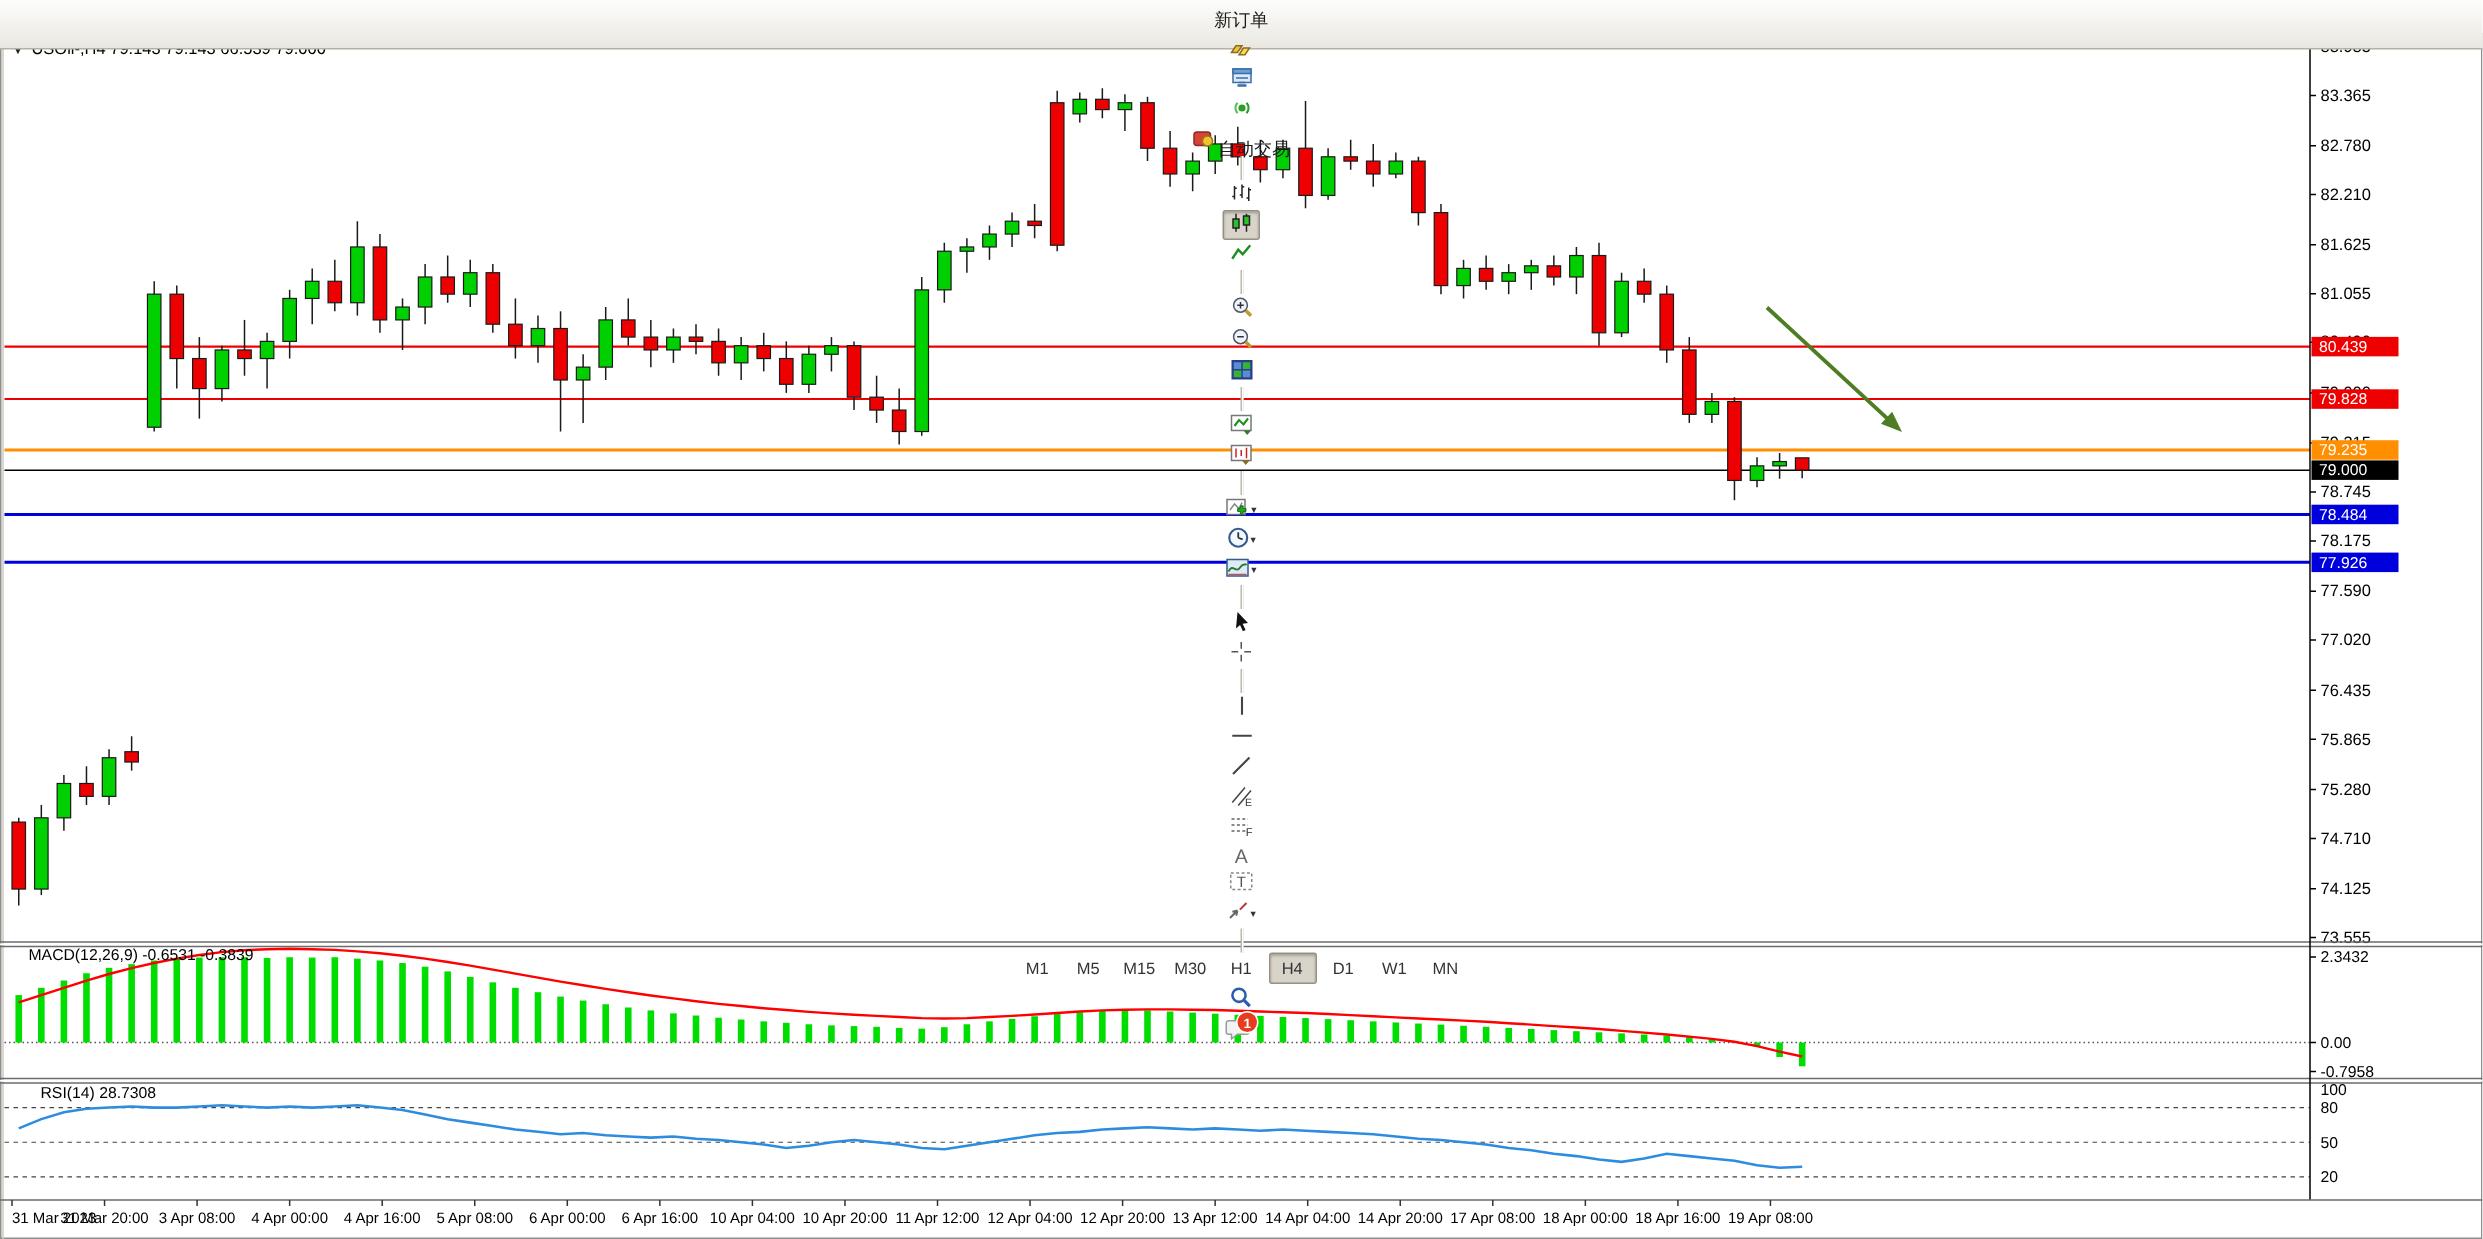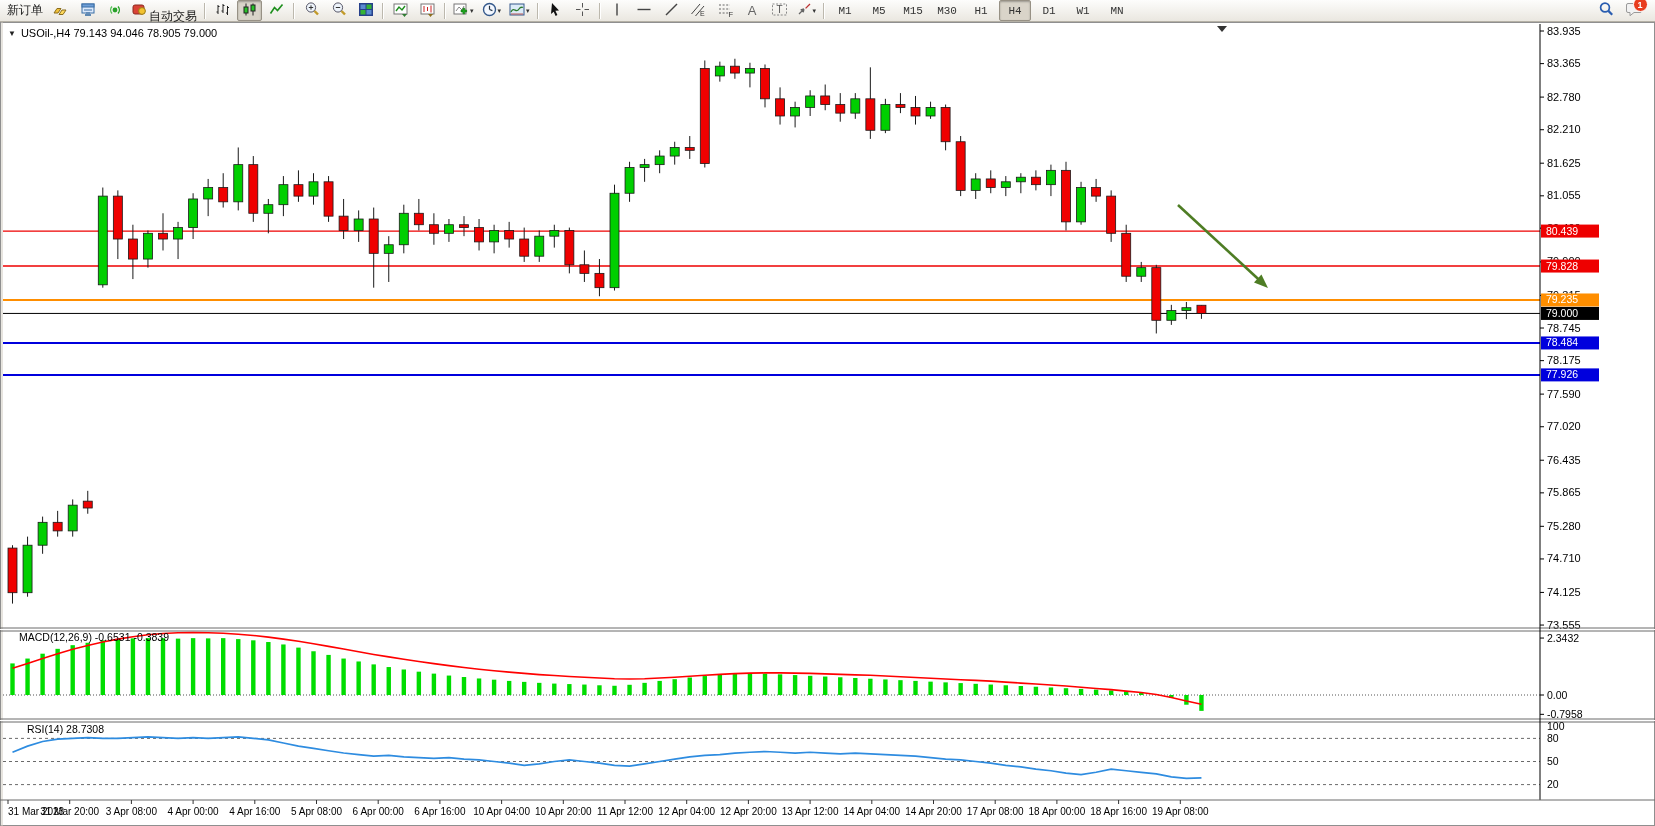--- a/index.html
+++ b/index.html
@@ -1,17 +1,17 @@
 <!DOCTYPE html>
 <html><head>
 <meta charset="utf-8">
 <style>
   html,body{margin:0;padding:0;}
   body{width:1655px;height:826px;overflow:hidden;background:#fff;font-family:"Liberation Sans",sans-serif;position:relative;}
-  #toolbar{position:absolute;top:0;left:0;width:1655px;height:22px;background:linear-gradient(#fdfdfc,#eae7e0);border-bottom:1px solid #b5b1a6;display:flex;align-items:center;padding:4px 3px;box-sizing:border-box;z-index:6;}
+  #toolbar{position:absolute;top:0;left:0;width:1655px;height:33px;background:linear-gradient(#fdfdfc,#eae7e0);border-bottom:1px solid #b5b1a6;display:flex;align-items:center;padding:4px 3px;box-sizing:border-box;z-index:6;flex-direction:column;}
   .tbtn{height:19px;min-width:19px;display:inline-flex;align-items:center;justify-content:center;margin:0 1px;border:1px solid transparent;border-radius:2px;font-size:12px;color:#1a1a1a;padding:0 2px;cursor:default;white-space:nowrap;}
   .tbtn.active{background:#d9d4c9;border-color:#979185;box-shadow:inset 0 1px 2px rgba(0,0,0,.28);}
   .tf{font-size:11px;color:#333;min-width:24px;padding:0 3px;}
   .sep{width:1px;height:16px;background:#bcb8ad;border-right:1px solid #fff;margin:0 3px;flex:none;}
   .caret{font-size:7px;color:#333;margin-left:1px;line-height:1;}
   .tb-spacer{flex:1;}
   .overlay{position:absolute;z-index:4;color:#000;pointer-events:none;}
   #chart-title{top:27px;left:8px;font-size:11px;display:flex;align-items:center;gap:5px;}
   #chart-title .tri{font-size:8px;color:#222;pointer-events:auto;}
   #macd-label{top:631px;left:19px;font-size:10.5px;}
@@ -213,21 +213,21 @@
   <div class="tbtn">
       <span><svg width="15" height="15">
           <path d="M2 12 L7 7 M7 7 l-3.4 0.8 M7 7 l-0.8 3.4" stroke="#666" fill="none" stroke-width="1.3"></path>
           <path d="M13 2 L8.6 6.4" stroke="#b33" stroke-width="1.3"></path>
         </svg></span>
       <span class="caret">▾</span>
     </div>
 
   <div class="sep"></div>
 
-  <div id="tf-group" style="display:flex;align-items:flex-start;font-family:Liberation Mono, monospace;">
+  <div id="tf-group" style="display:flex;align-items:flex-start;">
       <div class="tbtn tf">M1</div>
       <div class="tbtn tf">M5</div>
       <div class="tbtn tf">M15</div>
       <div class="tbtn tf">M30</div>
       <div class="tbtn tf">H1</div>
       <div class="tbtn tf active">H4</div>
       <div class="tbtn tf">D1</div>
       <div class="tbtn tf">W1</div>
       <div class="tbtn tf">MN</div>
     </div>
@@ -614,16 +614,16 @@
     <line x1="1056.9" y1="778" x2="1056.9" y2="782" stroke="#333"></line>
     <text x="1056.9" y="793" font-size="10" fill="#000" text-anchor="middle">18 Apr 00:00</text>
     <line x1="1118.6000000000001" y1="778" x2="1118.6000000000001" y2="782" stroke="#333"></line>
     <text x="1118.6000000000001" y="793" font-size="10" fill="#000" text-anchor="middle">18 Apr 16:00</text>
     <line x1="1180.3" y1="778" x2="1180.3" y2="782" stroke="#333"></line>
     <text x="1180.3" y="793" font-size="10" fill="#000" text-anchor="middle">19 Apr 08:00</text>
   </svg>
 
 <div class="overlay" id="chart-title">
   <span class="tri">▼</span>
-  <span>USOil-,H4  79.143 94.046 78.905 79.000</span>
+  <span>USOil-,H4  79.143 79.143 66.539 79.000</span>
 </div>
 <div class="overlay" id="macd-label">MACD(12,26,9) -0.6531 -0.3839</div>
 <div class="overlay" id="rsi-label">RSI(14) 28.7308</div>
 
 </body></html>

